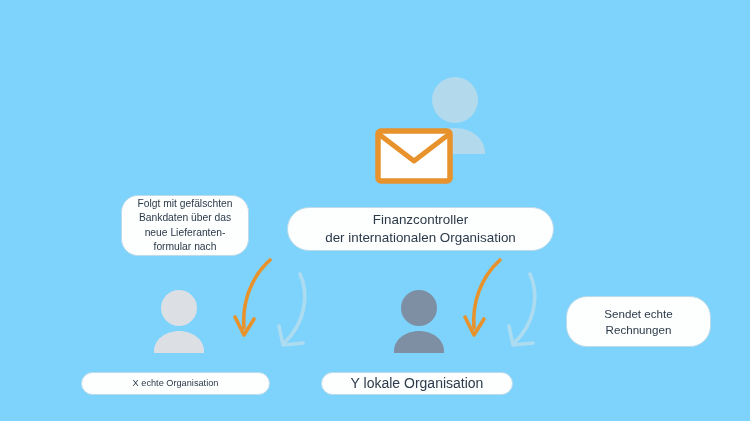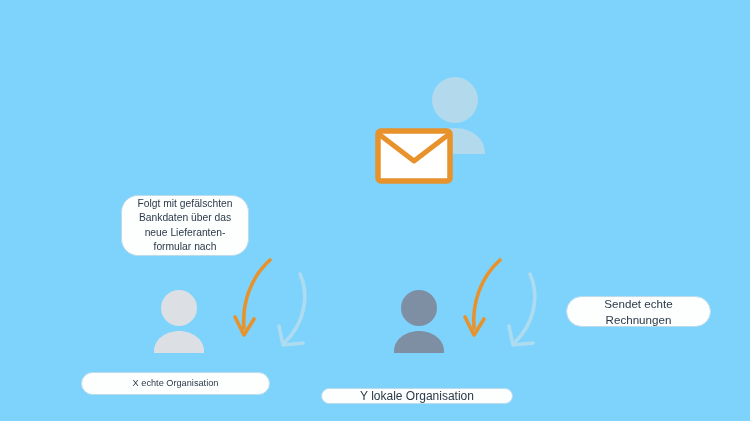--- a/index.html
+++ b/index.html
@@ -46,41 +46,41 @@
     width: 267px;
     height: 44px;
     border-radius: 22px;
     font-size: 13.4px;
   }
 
   #pill-real-invoices {
     left: 566px;
     top: 296px;
     width: 145px;
-    height: 31px;
+    height: 51px;
     border-radius: 21px;
     font-size: 11.6px;
   }
 
   #pill-org-x {
     left: 81px;
     top: 372px;
     width: 189px;
     height: 23px;
     border-radius: 12px;
     font-size: 9.2px;
   }
 
   #pill-org-y {
     left: 321px;
-    top: 388px;
+    top: 372px;
     width: 192px;
-    height: 16px;
+    height: 23px;
     border-radius: 12px;
-    font-size: 12px;
+    font-size: 14px;
   }
 
   
   .icon-abs { position: absolute; }
 
   #icon-person-controller { left: 418px; top: 76px; width: 74px; height: 78px; }
   #icon-envelope          { left: 375px; top: 128px; width: 78px; height: 56px; }
   #icon-person-org-x      { left: 148px; top: 289px; width: 62px; height: 64px; }
   #icon-person-org-y      { left: 388px; top: 289px; width: 62px; height: 64px; }
 
@@ -104,20 +104,22 @@
       <rect x="3" y="3" width="72" height="50" rx="3" ry="3" fill="#ffffff" stroke="#e8922c" stroke-width="5.5"></rect>
       <path d="M5 7 L39 33 L73 7" fill="none" stroke="#e8922c" stroke-width="5" stroke-linecap="round" stroke-linejoin="round"></path>
     </svg>
   </div>
 
   <div class="pill" id="pill-fake-supplier">Folgt mit gefälschten
 Bankdaten über das
 neue Lieferanten-
 formular nach</div>
 
+  <div class="pill" id="pill-finance-controller">Finanzcontroller
+der internationalen Organisation</div>
 
   <div class="pill" id="pill-real-invoices">Sendet echte
 Rechnungen</div>
 
   <div class="icon-abs" id="arrows-left">
     <svg viewBox="0 0 112 96" width="112" height="96" aria-hidden="true">
       <g>
         <path d="M42 4 C22 22, 14 48, 16 72" fill="none" stroke="#e8922c" stroke-width="3.6" stroke-linecap="round"></path>
         <path d="M7 61 L16 79 L26 63" fill="none" stroke="#e8922c" stroke-width="3.6" stroke-linecap="round" stroke-linejoin="round"></path>
       </g>

